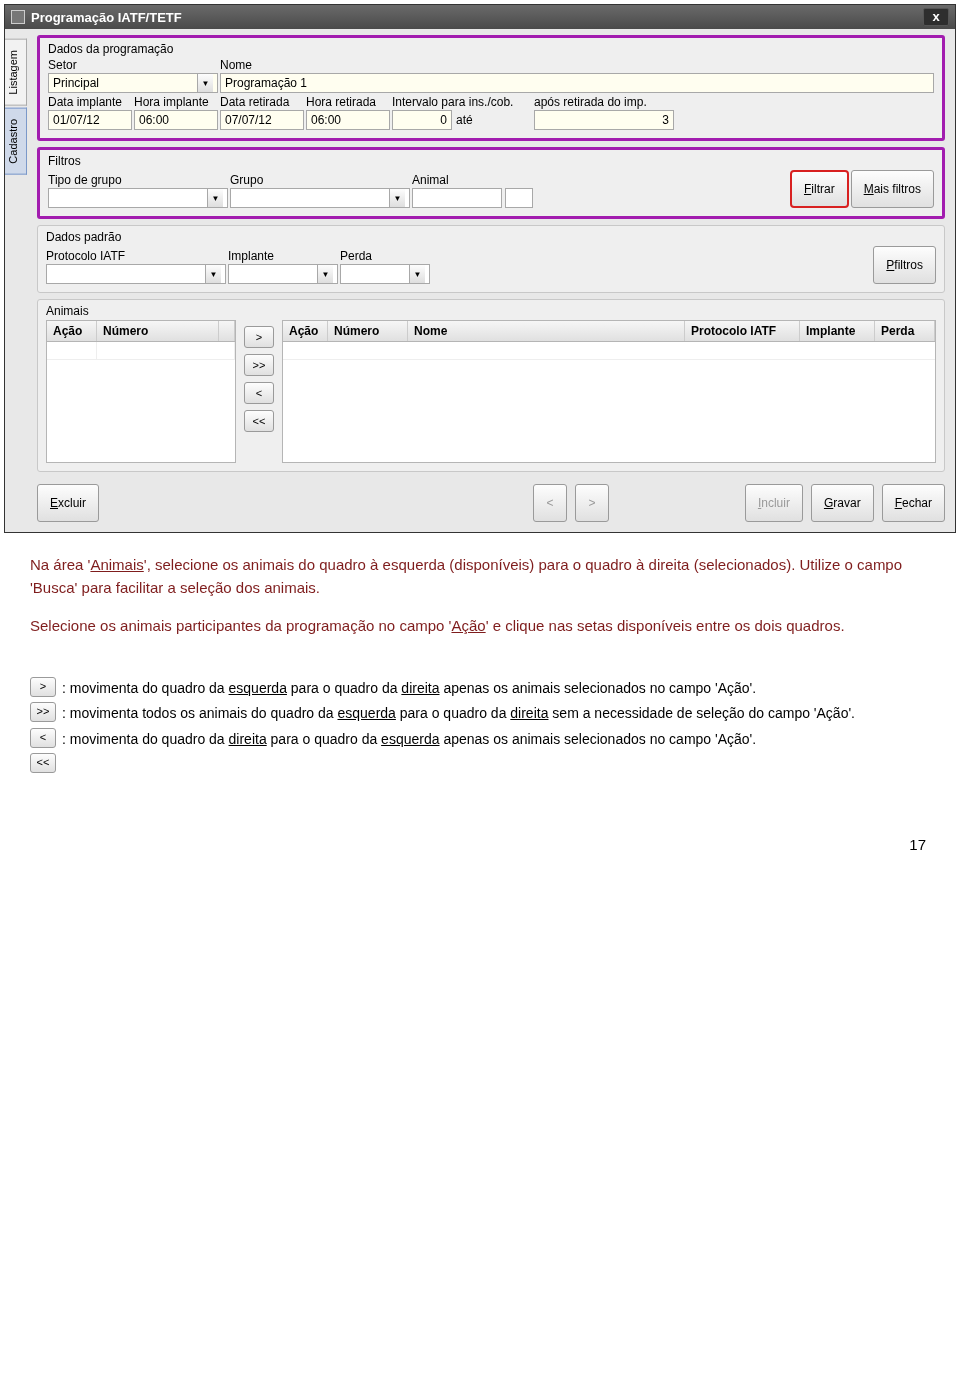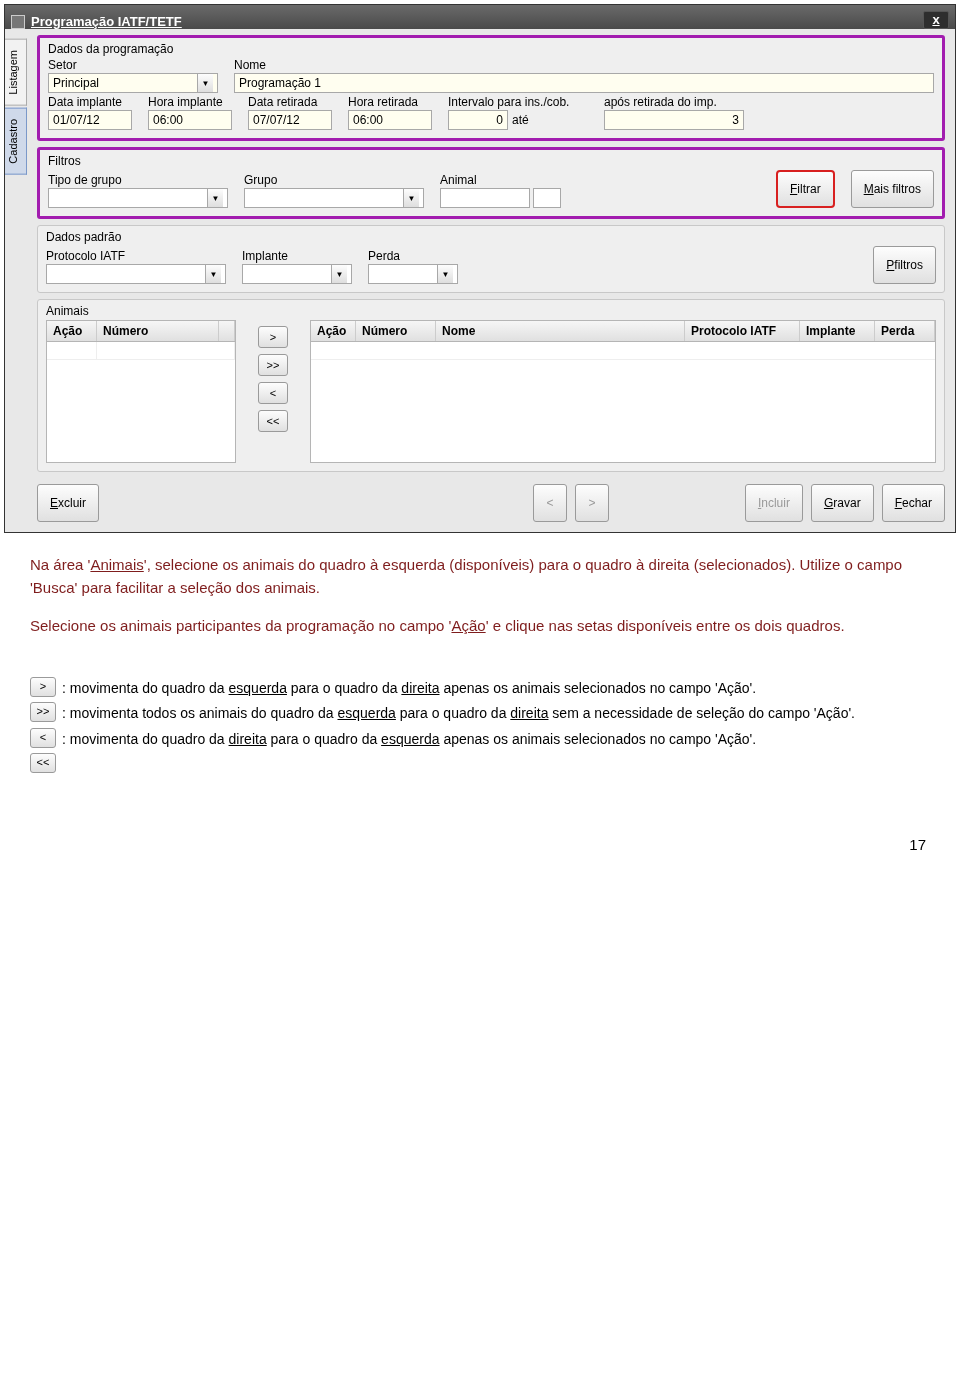--- a/index.html
+++ b/index.html
@@ -1,35 +1,35 @@
 <!DOCTYPE html>
 <html><head>
 <meta charset="utf-8">
 <style>
   * { box-sizing: border-box; margin: 0; padding: 0; }
   body { font-family: Arial, sans-serif; font-size: 12px; background: #fff; color: #000; width: 960px; }
   
   
   .window { border: 1px solid #333; margin: 4px 4px 0 4px; background: #e8e8e8; }
-  .titlebar { background: linear-gradient(#6a6a6a,#4a4a4a); color: #fff; height: 24px; display: flex; align-items: flex-end; padding: 0 6px; font-weight: bold; font-size: 13px; text-decoration: underline; }
+  .titlebar { background: linear-gradient(#6a6a6a,#4a4a4a); color: #fff; height: 24px; display: flex; align-items: center; padding: 0 6px; font-weight: bold; font-size: 13px; }
   .titlebar .gear { display:inline-block; width:14px; height:14px; border:1px solid #ccc; background:#777; margin-right:6px; }
   .titlebar .close { margin-left:auto; width:26px; height:18px; background:#2e2e2e; color:#fff; text-align:center; line-height:16px; border-radius:2px; font-weight:bold; cursor:pointer; border:1px solid #555; }
   
   .winbody { display:flex; }
   .vtabs { width:22px; display:flex; flex-direction:column; padding-top:10px; }
   .vtab { writing-mode: vertical-rl; transform: rotate(180deg); background:#f2f2f2; border:1px solid #aaa; border-right:none; padding:10px 2px; margin-bottom:2px; font-size:11px; text-align:center; cursor:pointer; }
   .vtab.active { background:#cfd9ea; border-color:#7a98c9; }
   
   .content { flex:1; padding:6px 10px 10px 10px; }
   
   .group { border:1px solid #c8c8c8; border-radius:3px; background:#efefef; margin-bottom:6px; position:relative; padding:4px 8px 8px 8px; }
   .group.highlight { border:3px solid #a21caf; }
   .group-title { font-size:12px; margin-bottom:2px; }
   
-  .row { display:flex; gap:16px; }
+  .row { display:flex; gap:2px; }
   .col { display:flex; flex-direction:column; }
   label.fl { font-size:12px; margin-bottom:1px; white-space:nowrap; }
   
   input.txt, .combo { height:20px; border:1px solid #a8a8a8; background:#fffef0; padding:0 4px; font-size:12px; }
   input.txt.white { background:#fff; }
   .combo { display:flex; align-items:center; background:#fffef0; position:relative; }
   .combo .cbtxt { flex:1; }
   .combo .cbtn { width:16px; height:18px; border-left:1px solid #a8a8a8; background:linear-gradient(#fdfdfd,#dedede); display:flex; align-items:center; justify-content:center; font-size:8px; cursor:pointer; }
   .combo.white { background:#fff; }
   

